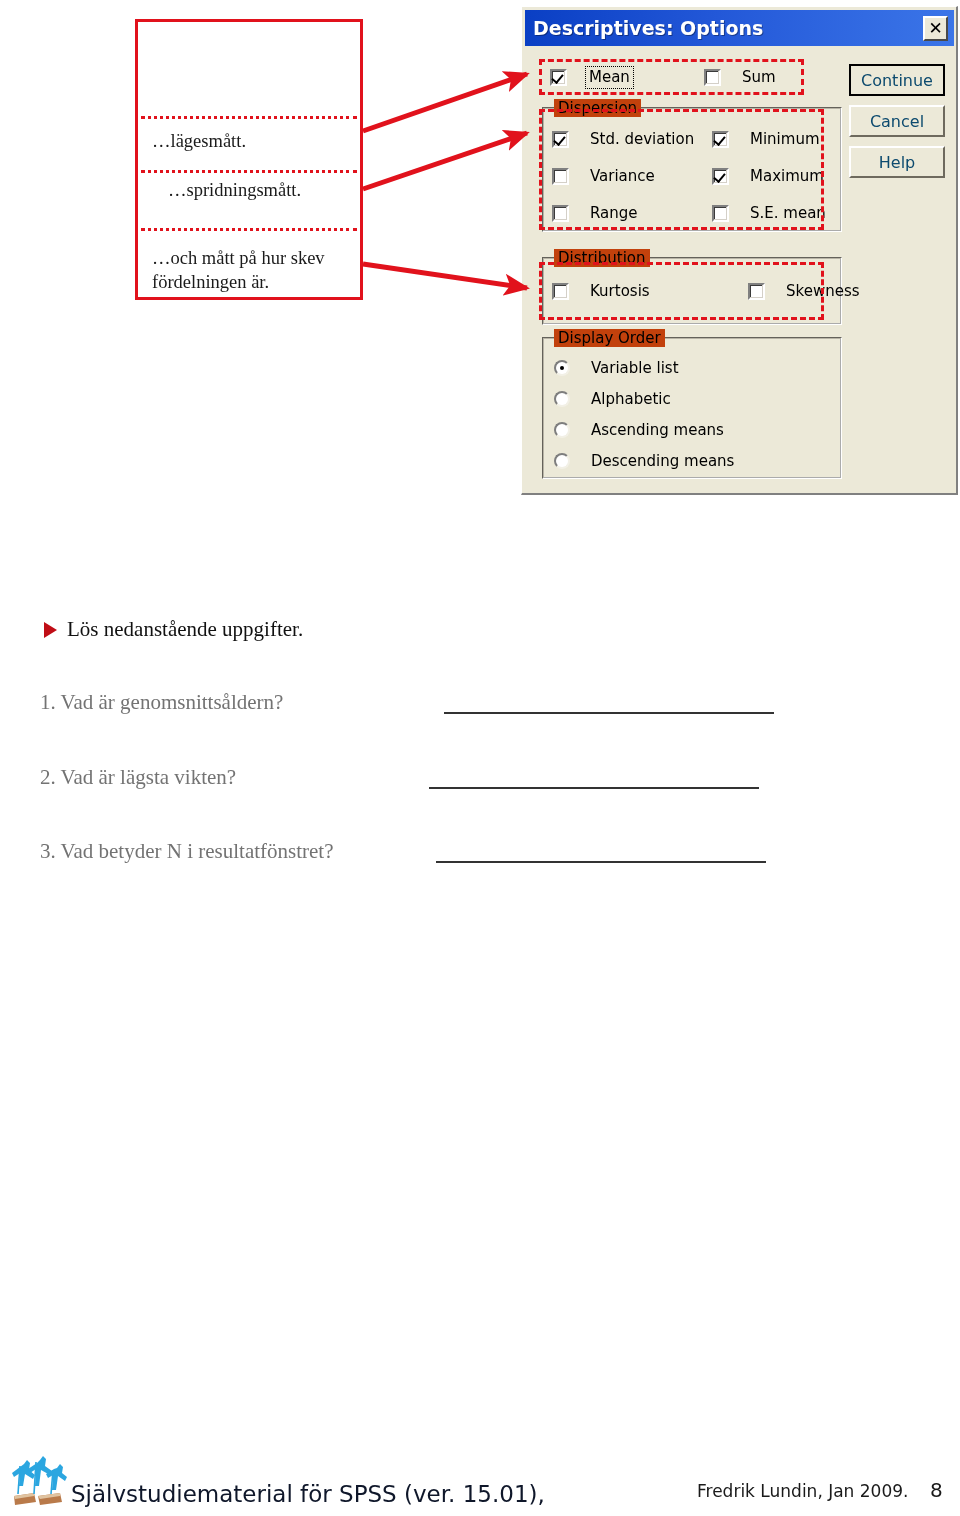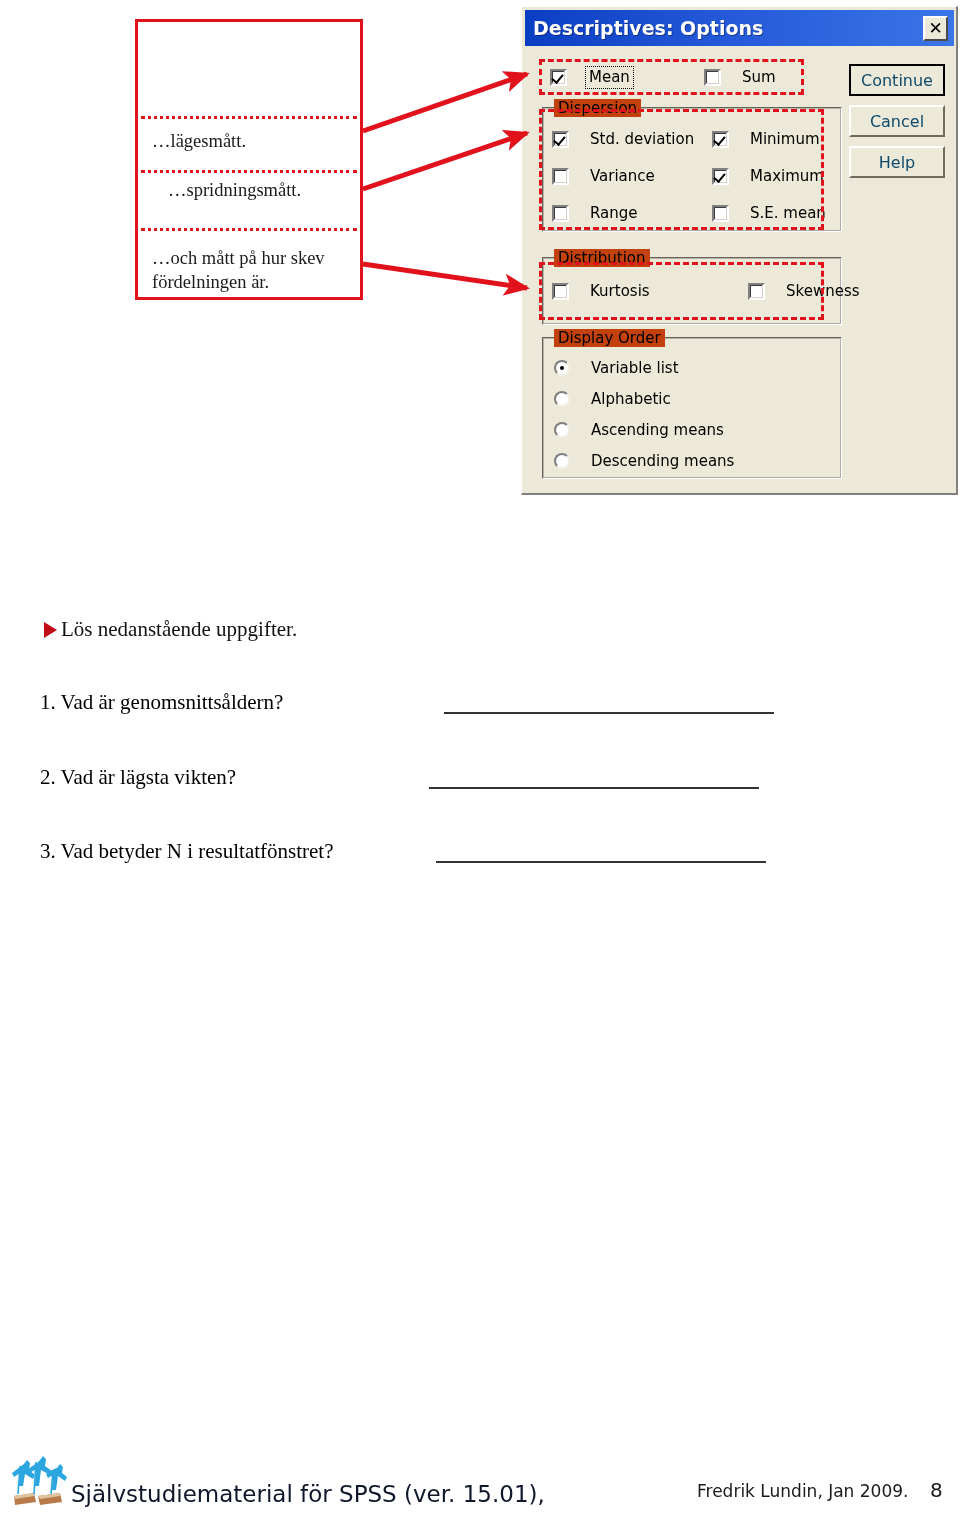--- a/index.html
+++ b/index.html
@@ -221,36 +221,36 @@
   
   #exercise-heading {
     position: absolute;
     left: 44px;
     top: 617px;
     font-family: "Liberation Serif", serif;
     font-size: 21px;
     color: #111111;
     display: flex;
     align-items: center;
-    gap: 4px;
+    gap: 10px;
   }
   #bullet-triangle {
     width: 0; height: 0;
     border-left: 13px solid #c00d16;
     border-top: 8px solid transparent;
     border-bottom: 8px solid transparent;
     flex: none;
   }
   .question-row { position: absolute; left: 40px; width: 880px; }
   .question-text {
     position: absolute;
     left: 0;
     font-family: "Liberation Serif", serif;
     font-size: 21px;
-    color: #000000;
+    color: #737373;
     white-space: nowrap;
   }
   .answer-line {
     position: absolute;
     height: 0;
     border-bottom: 2px solid #333333;
   }
 
   
   #footer-text-left {

